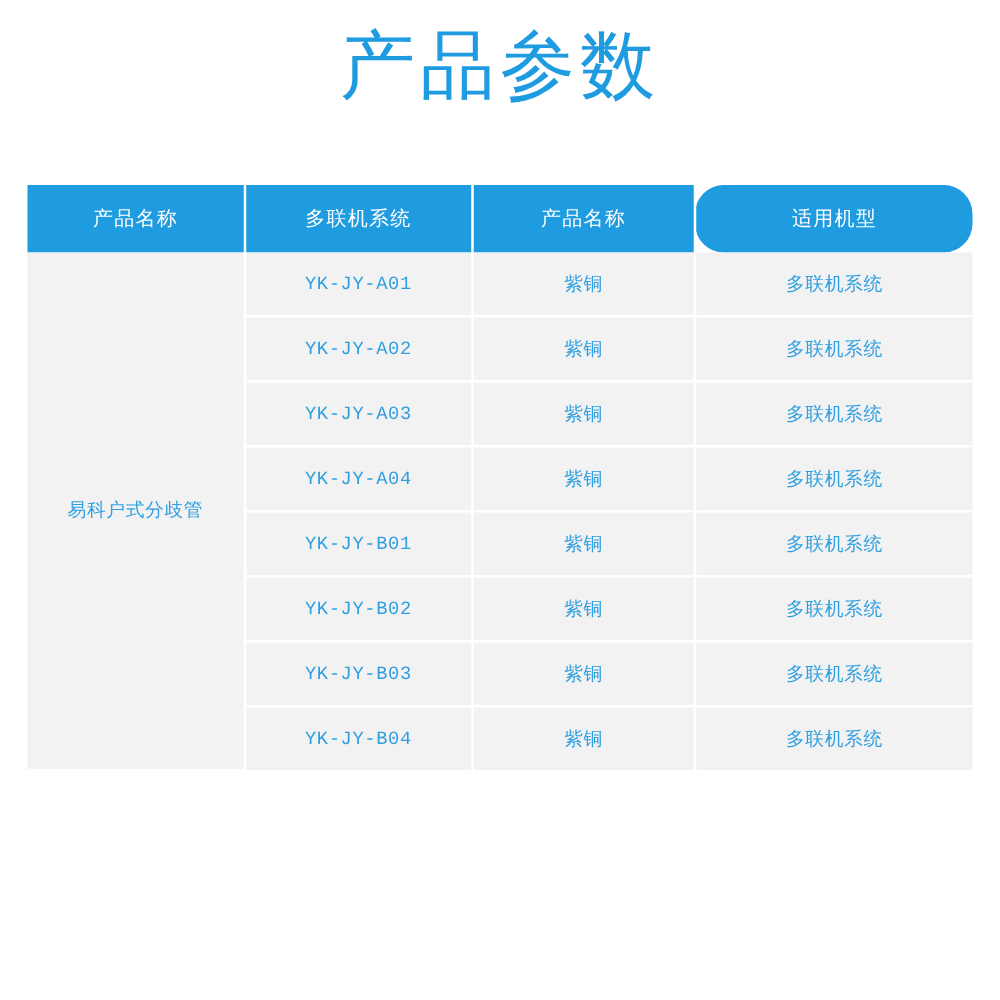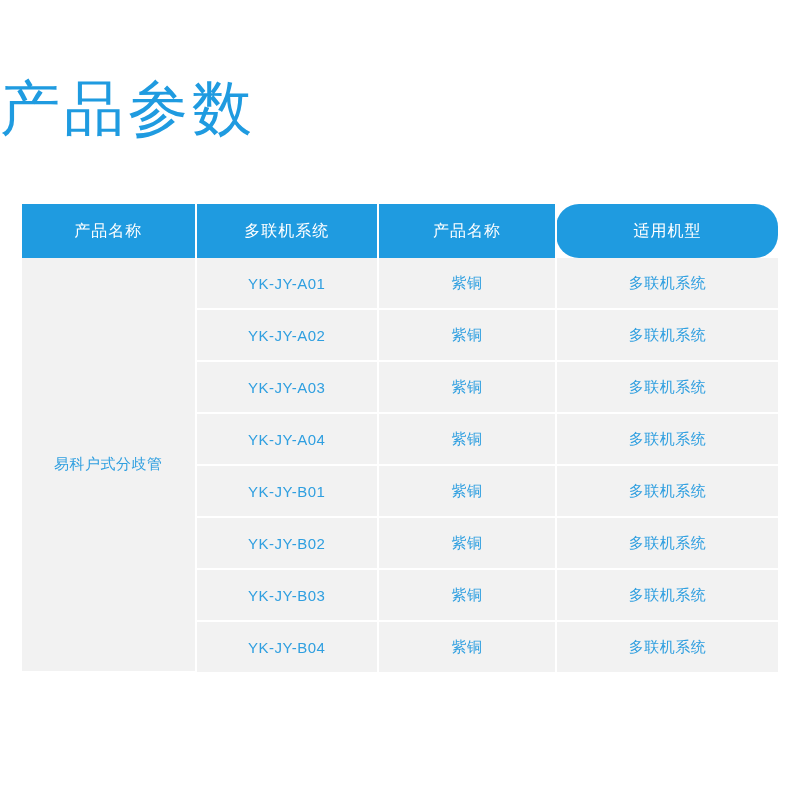--- a/index.html
+++ b/index.html
@@ -13,22 +13,22 @@
     font-family: "Liberation Sans", sans-serif;
     overflow: hidden;
   }
   .page {
     position: relative;
     width: 800px;
     height: 800px;
     box-sizing: border-box;
   }
   .header {
-    padding-top: 76px;
-    text-align: left;
+    padding-top: 20px;
+    text-align: center;
   }
   .title-cn {
     font-size: 60px;
     line-height: 1.1;
     letter-spacing: 4px;
     color: #1f9be0;
     font-weight: normal;
     margin: 0;
   }
   .title-en {
@@ -39,20 +39,21 @@
     font-weight: normal;
   }
   .table-wrap {
     margin-top: 62px;
     padding: 0 22px;
   }
   table.params {
     width: 100%;
     border-collapse: collapse;
     table-layout: fixed;
+    font-family: Liberation Mono, monospace;
   }
   table.params th {
     background: #1f9be0;
     color: #ffffff;
     font-size: 16px;
     font-weight: normal;
     height: 52px;
     text-align: center;
     border-right: 2px solid #ffffff;
     letter-spacing: 1px;

